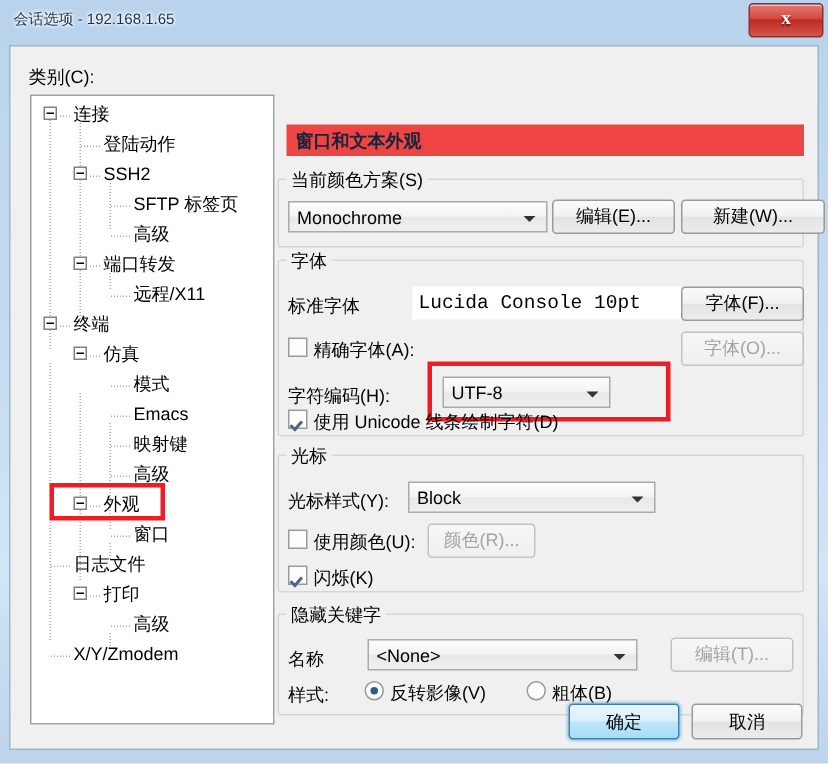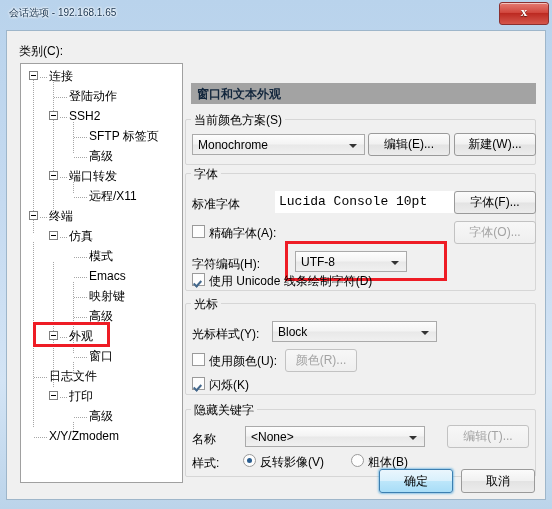--- a/index.html
+++ b/index.html
@@ -98,21 +98,21 @@
     position: absolute;
     border: 3px solid #ee1c25;
     box-sizing: border-box;
     pointer-events: none;
   }
 
   
   #pane-header {
     position: absolute; left: 184px; top: 52px;
     width: 345px; height: 21px;
-    background: #a3a3a3;
+    background: #ef4444;
   }
   #pane-header span {
     position: absolute; left: 6px; top: 3px;
     font-size: 12px; font-weight: bold; color: #12263c;
   }
 
   .groupbox {
     position: absolute;
     border: 1px solid #d6d6d6;
     border-radius: 2px;
@@ -331,21 +331,21 @@
     </div>
 
     <div class="groupbox" style="left:178px; top:88px; width:351px; height:46px;"></div>
     <div class="grouptitle" style="left:184px; top:81px;">当前颜色方案(S)</div>
 
     <div class="combo" style="left:185px; top:103px; width:173px;">
       <span class="ctext">Monochrome</span>
       <span class="arrow"></span>
     </div>
     <div class="btn" style="left:361px; top:102px; width:82px;">编辑(E)...</div>
-    <div class="btn" style="left:447px; top:102px; width:82px;">新建(W)...</div>
+    <div class="btn" style="left:447px; top:102px; width:96px;">新建(W)...</div>
 
     <div class="groupbox" style="left:178px; top:142px; width:351px; height:118px;"></div>
     <div class="grouptitle" style="left:184px; top:135px;">字体</div>
 
     <div class="lbl" style="left:185px; top:165px;">标准字体</div>
     <div class="fontfield" style="left:268px; top:160px; width:175px; height:22px; line-height:22px; padding-left:4px;">Lucida Console 10pt</div>
     <div class="btn" style="left:447px; top:160px; width:82px;">字体(F)...</div>
 
     <div class="chk" style="left:185px; top:194px;"></div>
     <div class="lbl" style="left:202px; top:194px;">精确字体(A):</div>

